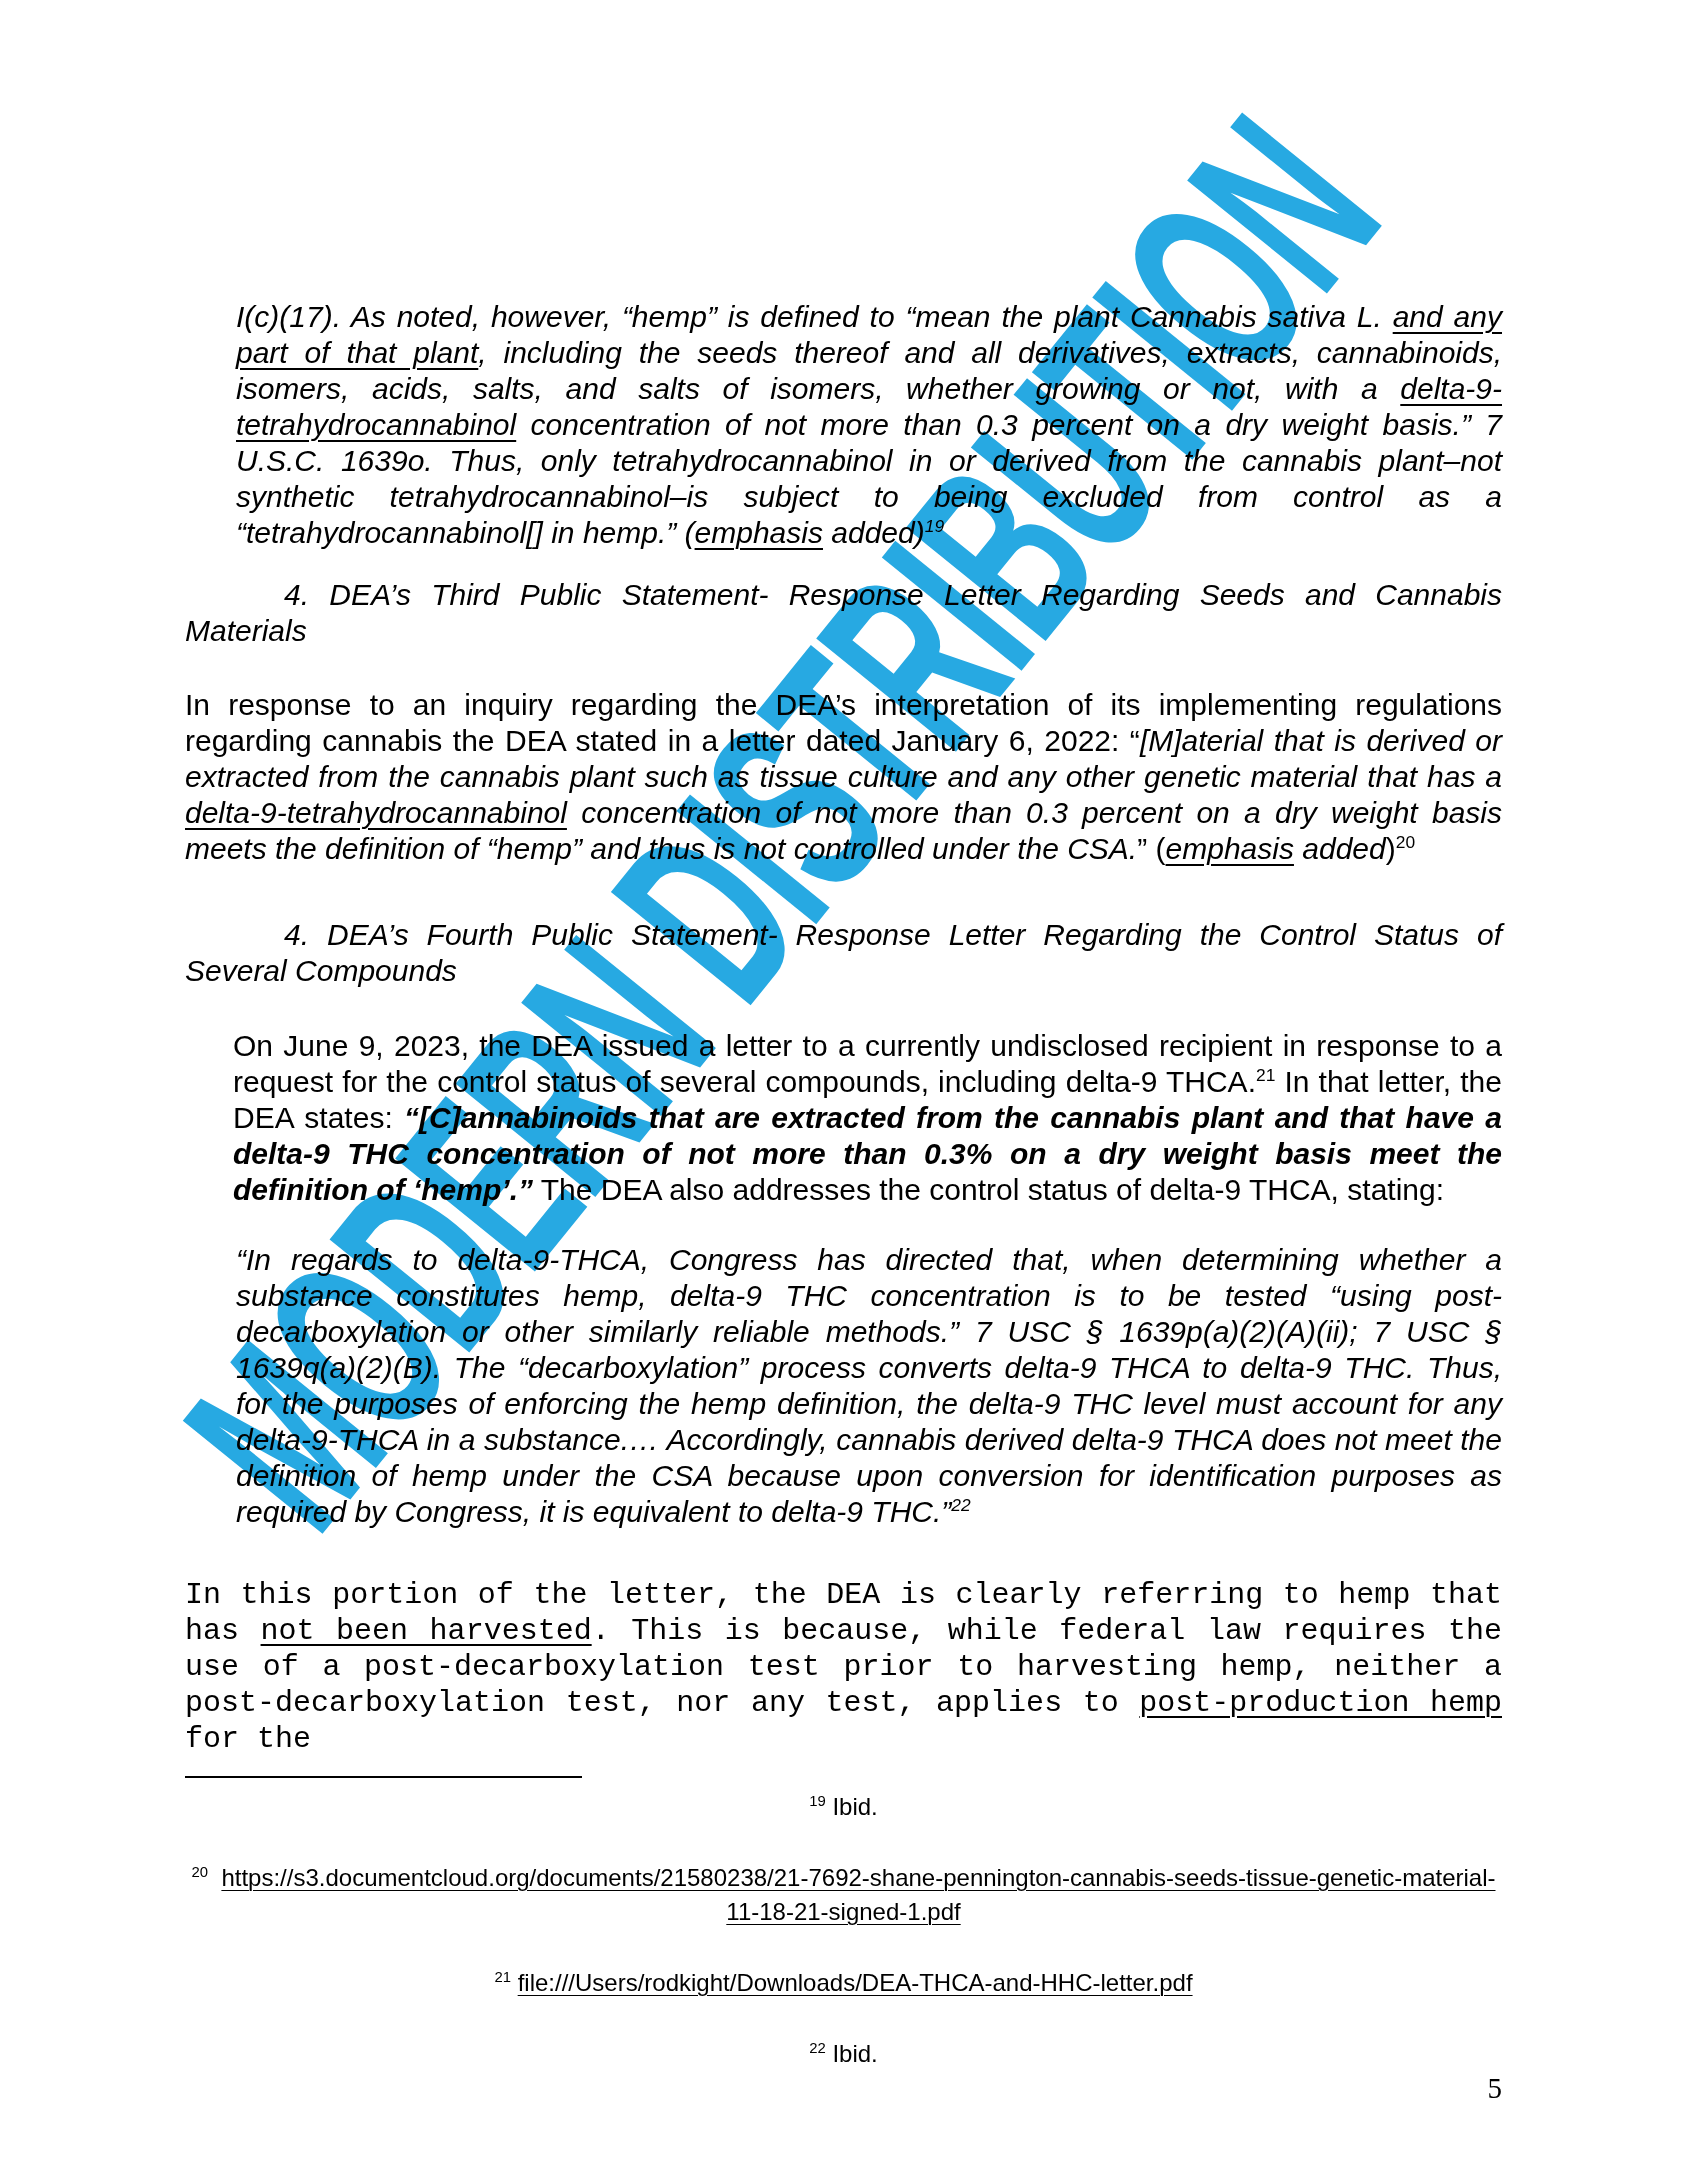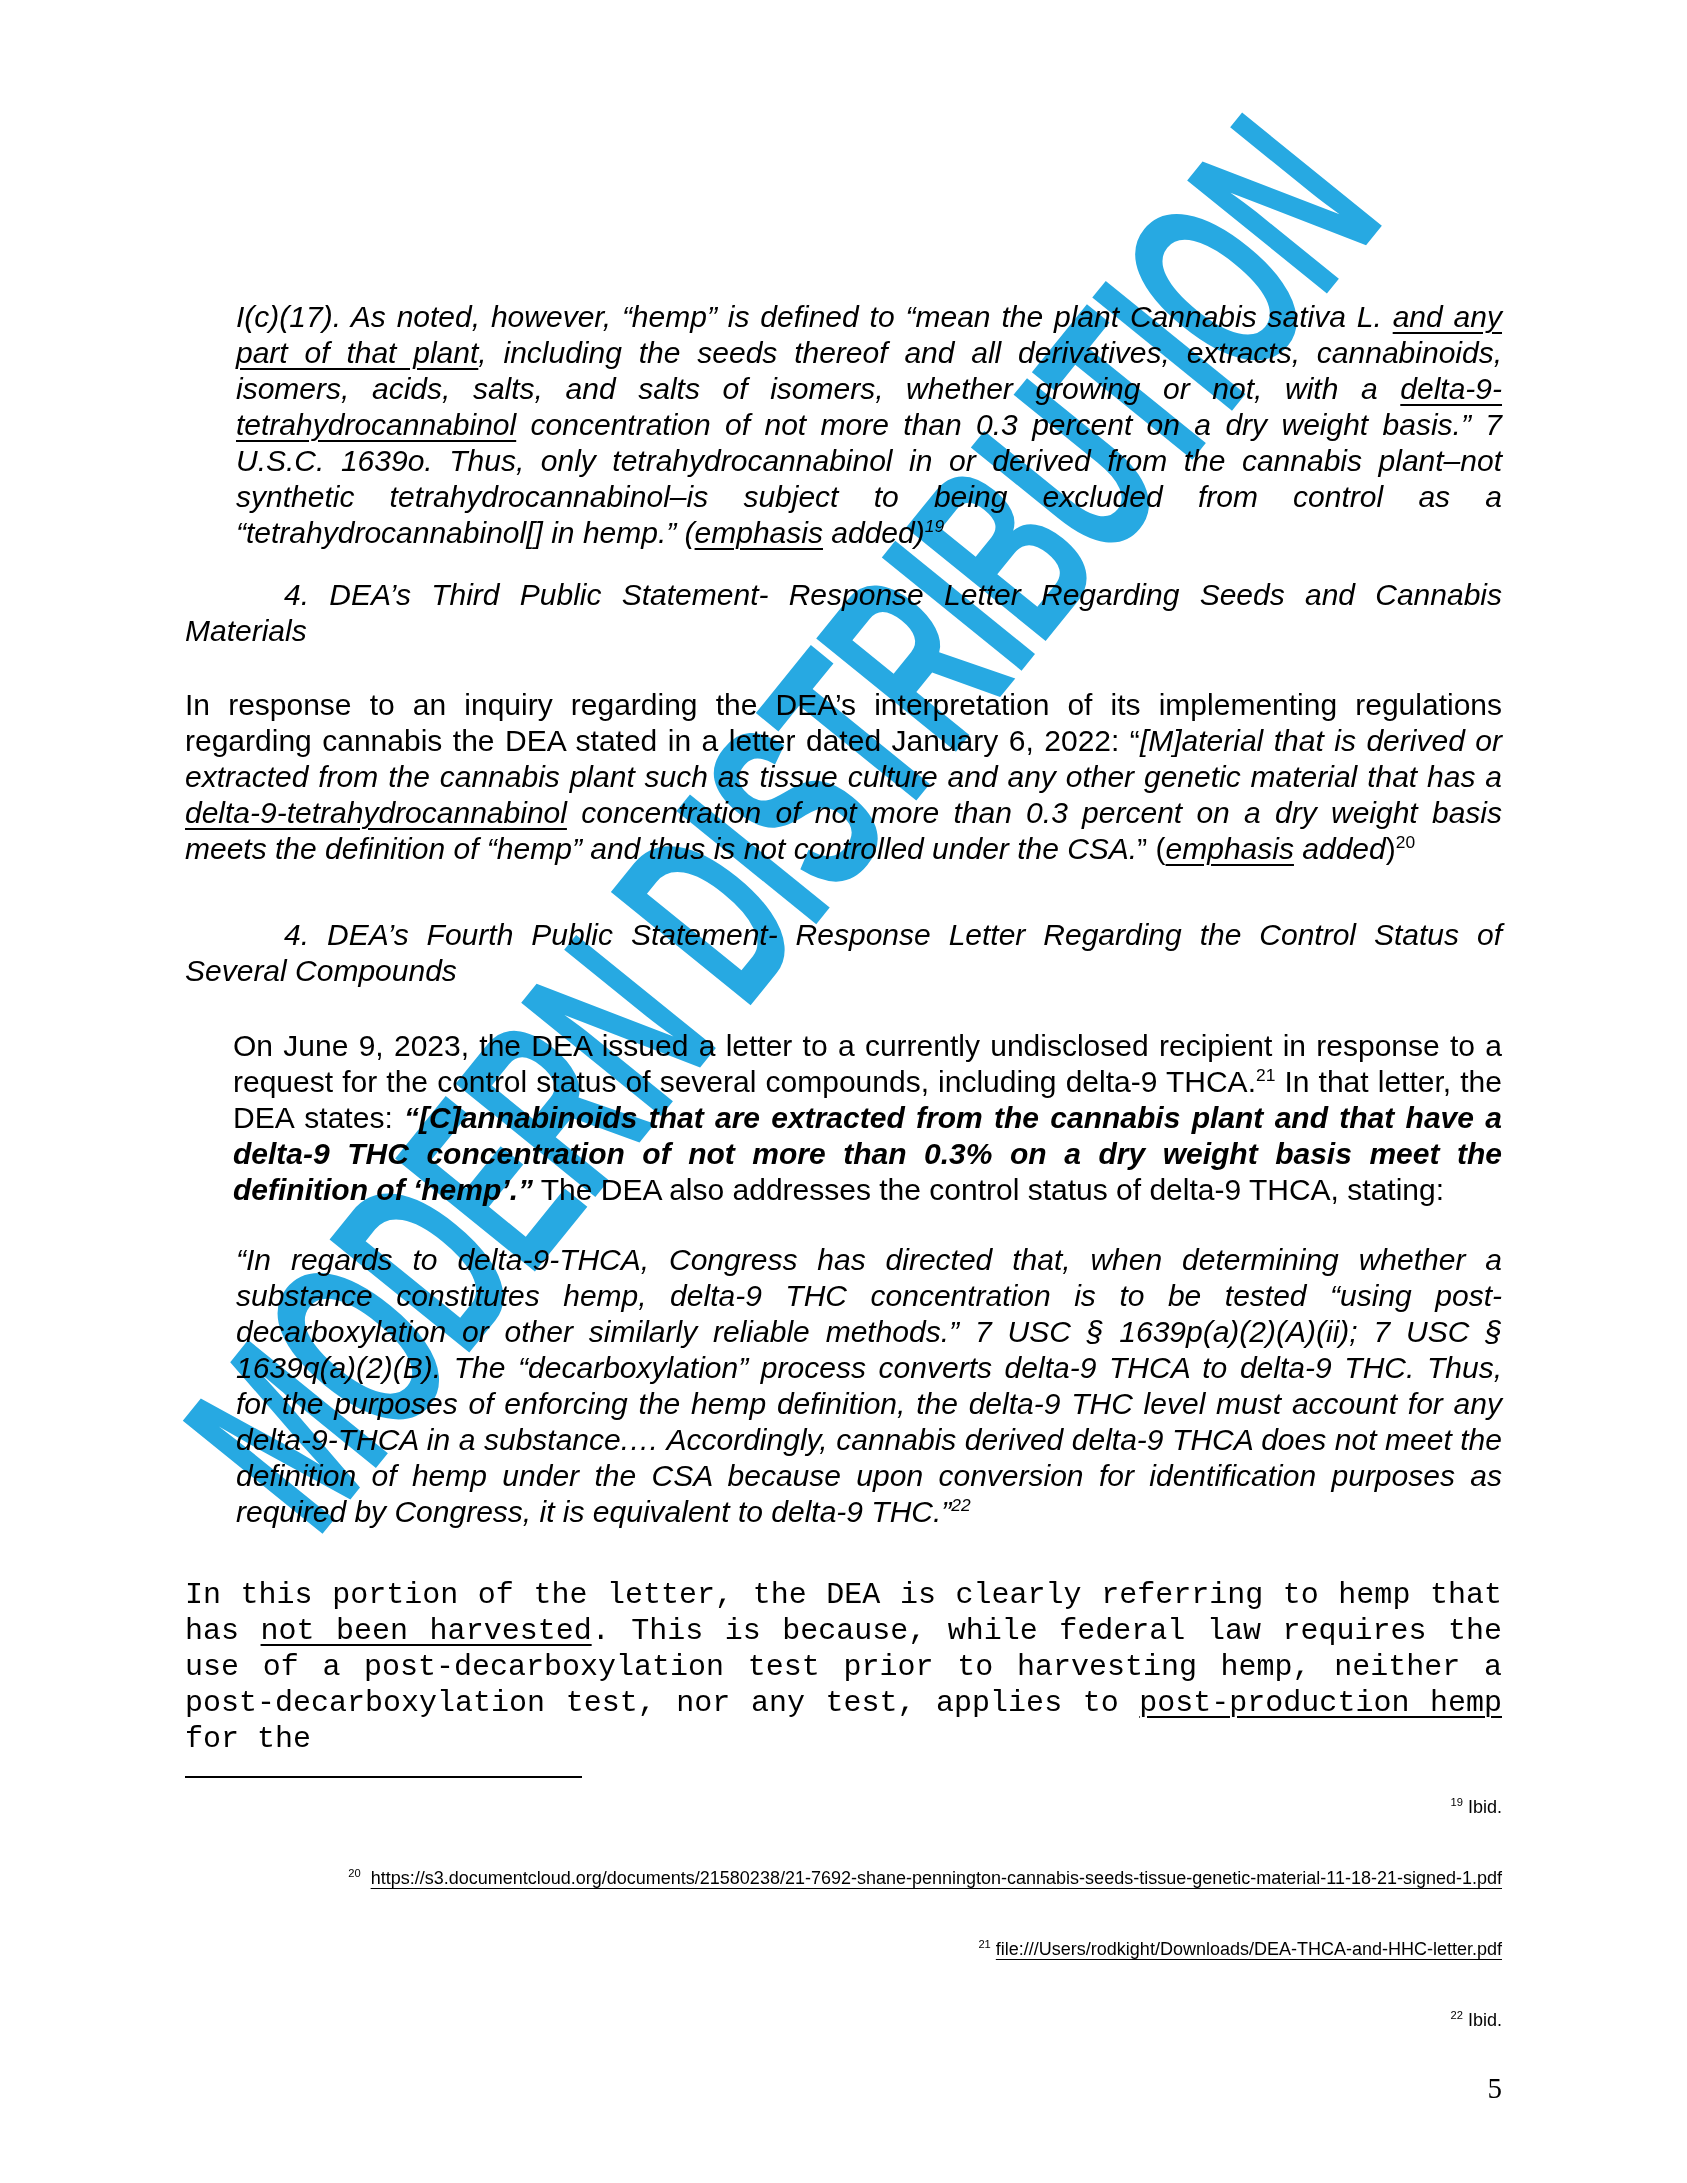--- a/index.html
+++ b/index.html
@@ -29,21 +29,21 @@
   sup.fnref{font-size:0.58em;line-height:0;vertical-align:super;}
   .mb-q1{margin-bottom:26px;}
   .mb-h3{margin-bottom:38px;}
   .mb-p1{margin-bottom:50px;}
   .mb-h4{margin-bottom:39px;}
   .mb-p2{margin-bottom:34px;margin-left:48px;}
   .mb-q2{margin-bottom:47px;}
   .mb-p3{margin-bottom:18.5px;font-family:Liberation Mono, monospace;}
   
   .fn-sep{width:397px;border:none;border-top:2.6px solid #000;margin:0 0 12px 0;}
-  .footnotes{font-size:18px;line-height:34px;text-align:right;}
+  .footnotes{font-size:24px;line-height:34px;text-align:center;}
   .fn{margin:0 0 37px 0;}
   .fn:last-child{margin-bottom:4px;}
   .fn sup{font-size:0.62em;line-height:0;vertical-align:super;}
   .fn a{color:#000;text-decoration:underline;text-decoration-thickness:1.3px;text-underline-offset:4px;}
   
   .page-number{
     position:absolute;z-index:1;right:185px;top:2072px;
     font-family:"Liberation Serif",serif;font-size:29px;
   }
 </style>

